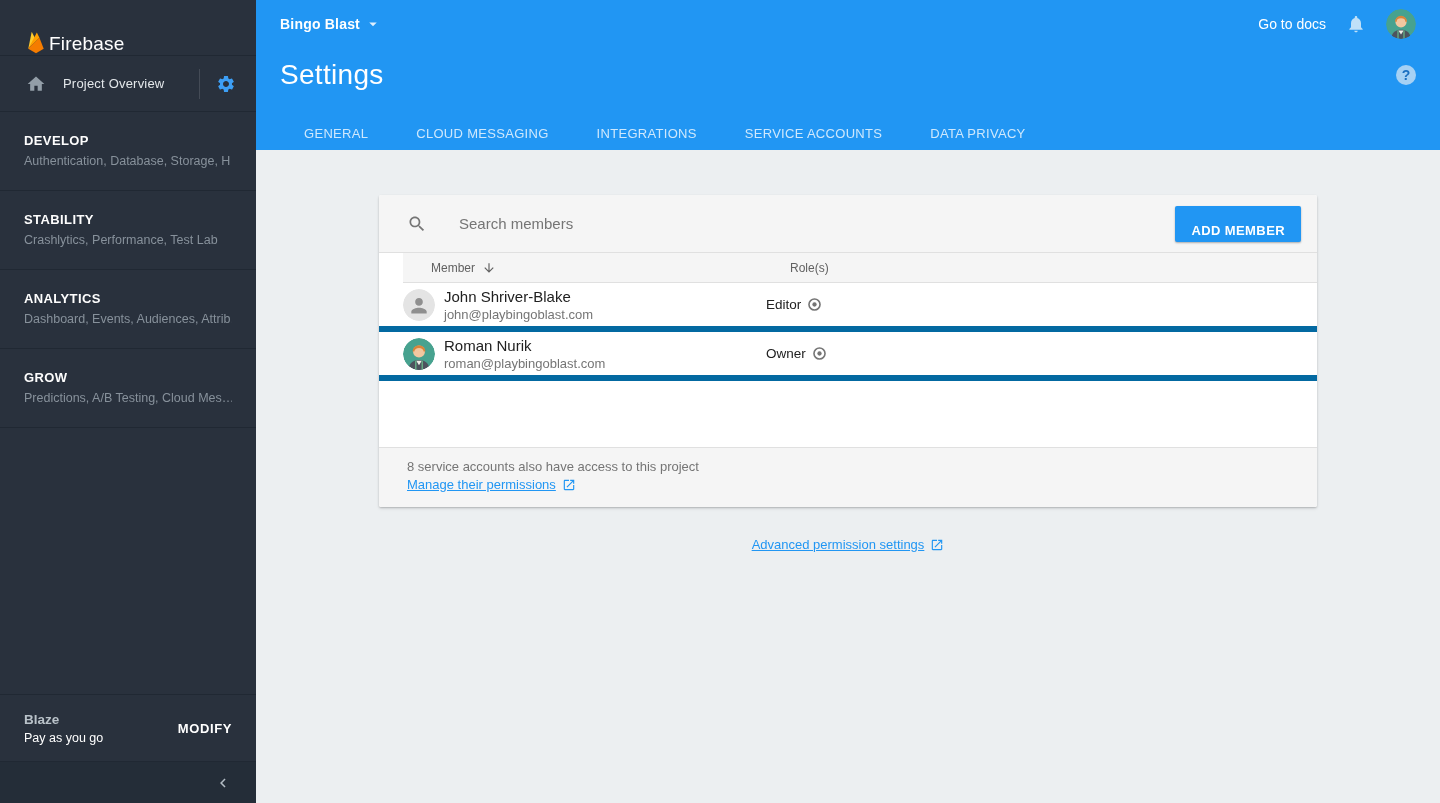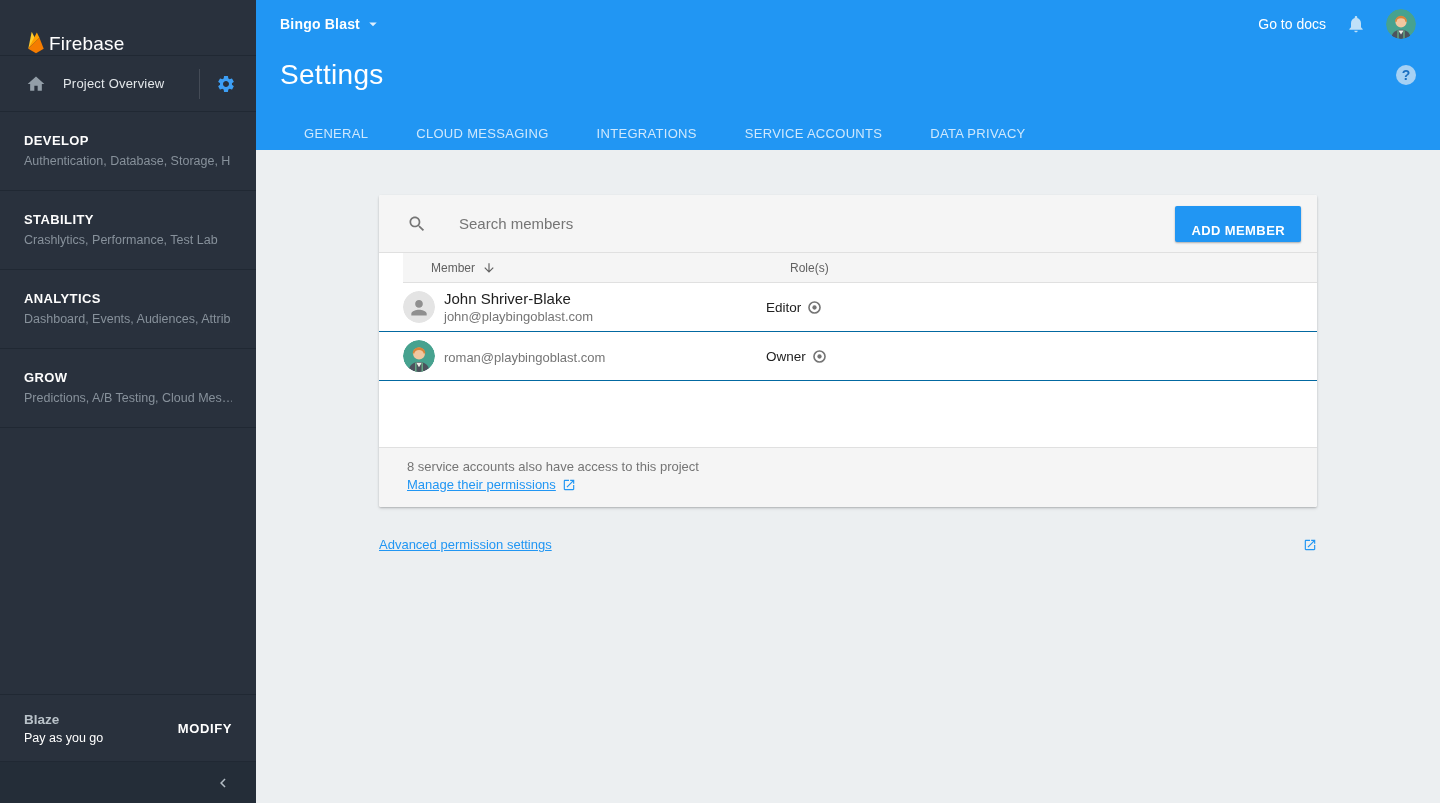--- a/index.html
+++ b/index.html
@@ -92,37 +92,37 @@
     background: #2196f3; color: #fff; border: none; border-radius: 2px; cursor: pointer;
     font-family: inherit; font-size: 13px; font-weight: 700; letter-spacing: .4px;
     padding: 17px 16px; height: 36px; box-shadow: 0 1px 2px rgba(0,0,0,.3);
   }
   .table-header {
     height: 30px; background: #f5f5f5; border-bottom: 1px solid #e0e0e0;
     display: flex; align-items: center; padding-left: 28px;
     font-size: 12px; color: #616161; margin-left: 24px;
   }
   .col-member { width: 359px; display: flex; align-items: center; gap: 7px; cursor: pointer; }
-  .member-row { height: 49px; display: flex; align-items: center; padding-left: 24px; border-bottom: 1px solid #0369a1; background: #fff; }
+  .member-row { height: 49px; display: flex; align-items: center; padding-left: 24px; border-bottom: 6px solid #0369a1; background: #fff; }
   .row-avatar { width: 32px; height: 32px; border-radius: 50%; overflow: hidden; flex: none; }
   .row-info { margin-left: 9px; width: 322px; }
   .row-name { font-size: 15px; color: #212121; }
   .row-email { margin-top: 2px; font-size: 13px; color: #757575; }
   .row-role { display: flex; align-items: center; gap: 6px; font-size: 13.5px; color: #212121; }
   .role-icon-btn { background: none; border: none; cursor: pointer; display: flex; padding: 0; }
   .empty-row { height: 66px; background: #fff; }
   .card-footer {
     height: 60px; background: #f5f5f5; border-top: 1px solid #e0e0e0;
     padding: 11px 0 0 28px; border-radius: 0 0 2px 2px;
   }
   .footer-text { font-size: 13px; color: #757575; }
   .footer-link-row { margin-top: 3px; display: flex; align-items: center; gap: 6px; }
   .link-blue { font-size: 13px; color: #2196f3; text-decoration: underline; cursor: pointer; }
   .advanced-row {
-    width: 938px; margin: 30px auto 0; display: flex; justify-content: space-between; align-items: center; gap: 6px;
+    width: 938px; margin: 30px auto 0; display: flex; justify-content: center; align-items: center; gap: 6px;
   }
 </style>
 </head>
 <body>
 
 <nav class="sidebar">
   <div class="logo-row">
     <span style="display:flex">
       <svg width="24" height="26" viewBox="0 0 28 28">
         <polygon fill="#ffcb2b" points="5,22 9,2 13,10"></polygon>
@@ -299,20 +299,21 @@
               <circle cx="20" cy="20" r="20" fill="#47a28f"></circle>
               <path d="M7 41 C7 31 13 27.5 20 27.5 C27 27.5 33 31 33 41 Z" fill="#4d535e"></path>
               <path d="M16.5 28.5 L20 34 L23.5 28.5 Z" fill="#f0ede8"></path>
               <path d="M16 28.5 V41 M24 28.5 V41" stroke="#69b98a" stroke-width="1.6" fill="none"></path>
               <circle cx="20" cy="17" r="7.5" fill="#f2c7a0"></circle>
               <path d="M12 17 a8 8 0 0 1 16 0 l-2.2 0 a5.8 4.6 0 0 0 -11.6 0 Z" fill="#d9843a"></path>
             </g>
           </svg>
         </span>
         <div class="row-info">
+          <div class="row-name">Roman Nurik</div>
           <div class="row-email">roman@playbingoblast.com</div>
         </div>
         <div class="row-role">
           <span>Owner</span>
           <button class="role-icon-btn">
             <svg width="15" height="15" viewBox="0 0 16 16">
                 <circle cx="8" cy="8" r="5.9" fill="none" stroke="#757575" stroke-width="1.7"></circle>
                 <circle cx="8" cy="8" r="2.3" fill="#757575"></circle>
               </svg>
           </button>

